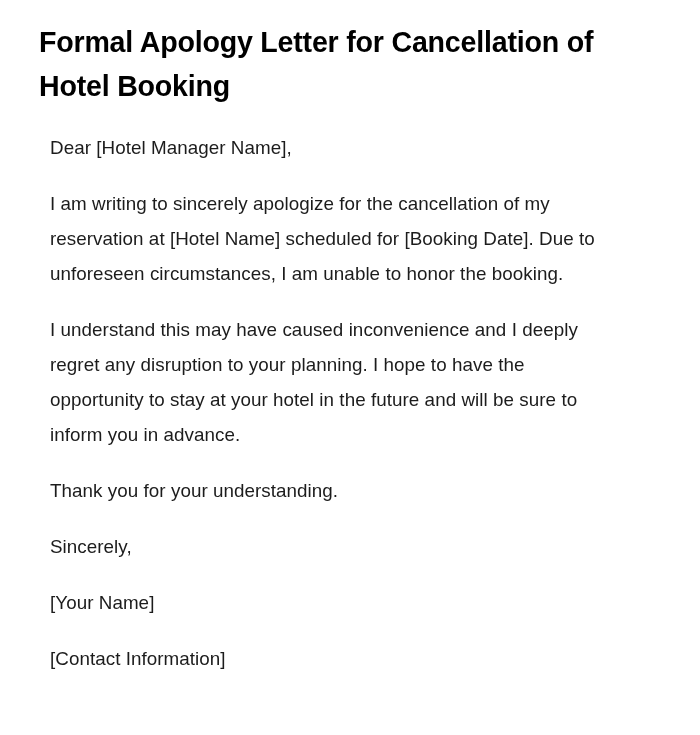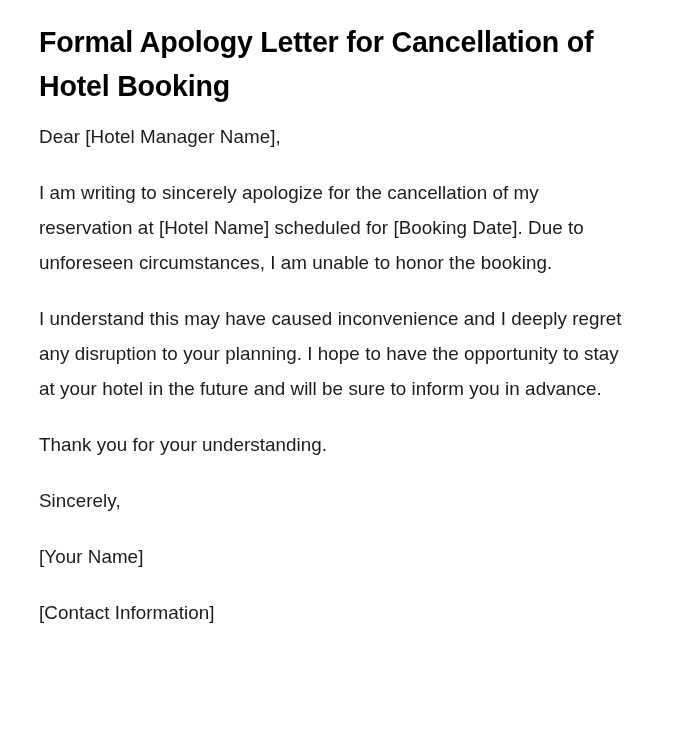--- a/index.html
+++ b/index.html
@@ -42,21 +42,21 @@
     line-height: 44px;
     letter-spacing: -0.2px;
     color: #000000;
     padding-top: 20px;
     width: 585px;
     transform: scaleX(0.985);
     transform-origin: left top;
   }
 
   .letter-body {
-    margin: 0;
+    margin: 11px;
     padding: 0;
     padding-top: 11px;
   }
 
   .letter-para {
     margin: 0 0 21px 0;
     padding: 0;
     font-family: "Liberation Sans Narrow", "Liberation Sans", "DejaVu Sans Condensed", "DejaVu Sans", sans-serif;
     font-size: 19px;
     font-weight: 400;

